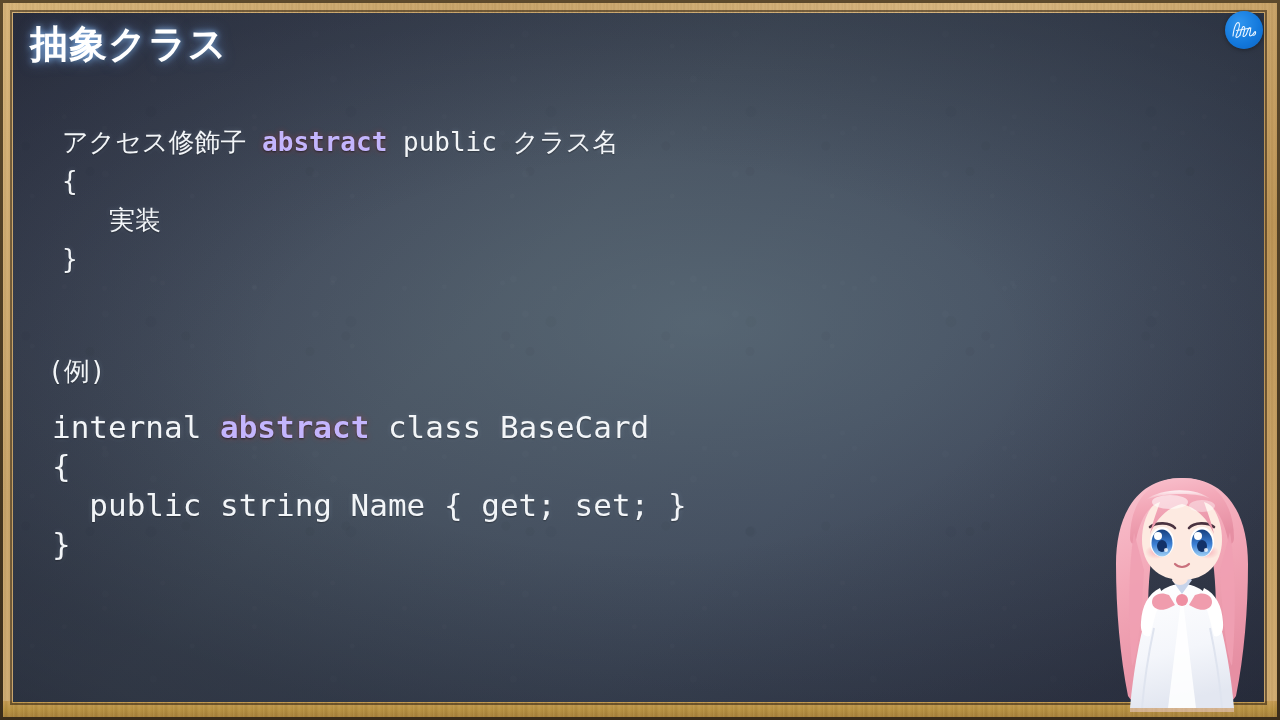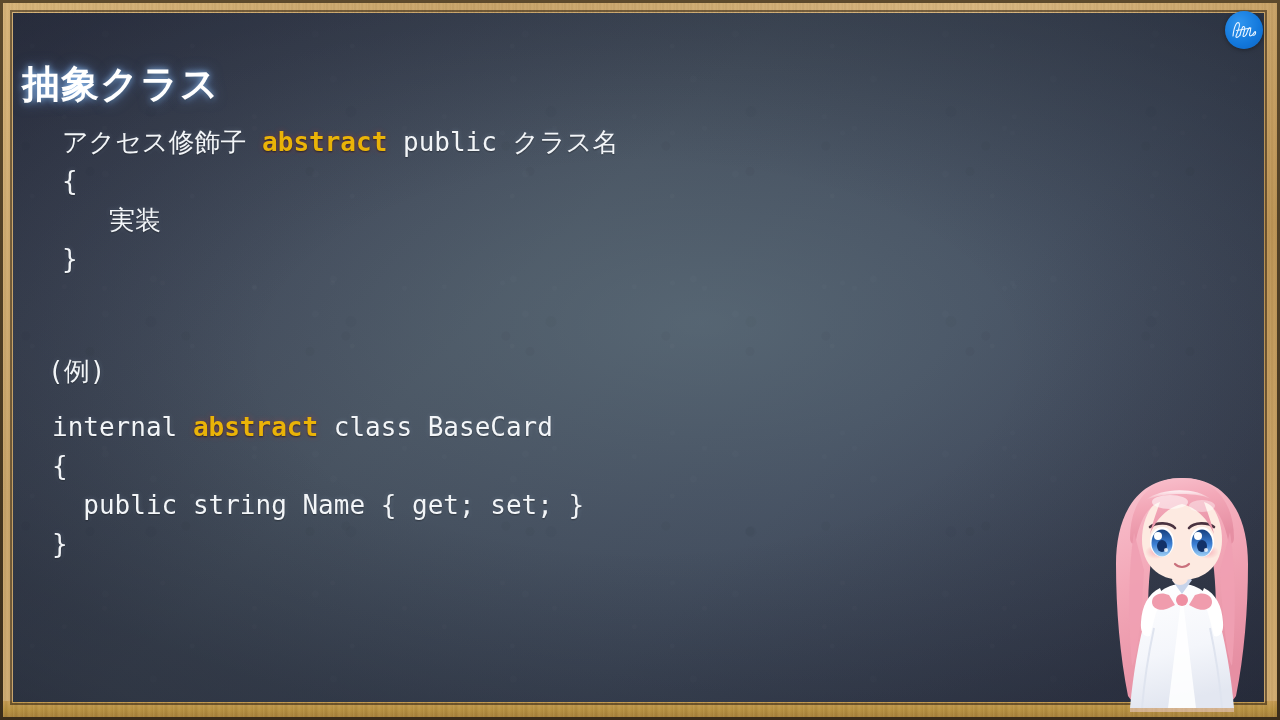--- a/index.html
+++ b/index.html
@@ -95,32 +95,31 @@
     background:
       radial-gradient(ellipse 85% 80% at 50% 50%,
         rgba(0,0,0,0) 35%,
         rgba(18,20,32,0.28) 78%,
         rgba(14,16,28,0.45) 100%);
   }
 
   
   .title {
     position: absolute;
-    left: 22px;
+    left: 30px;
     top: 19px;
     font-size: 38px;
     font-weight: bold;
     color: #ffffff;
     letter-spacing: 1px;
     text-shadow:
       0 0 6px rgba(150,200,255,0.85),
       0 0 14px rgba(110,170,255,0.55),
       0 2px 3px rgba(0,0,0,0.45);
     white-space: pre;
-    margin-top: 40px;
   }
 
   
   .code-block {
     position: absolute;
     font-family: "DejaVu Sans Mono", "Liberation Mono", monospace;
     color: #f2f5f8;
     white-space: pre;
     text-shadow: 0 1px 2px rgba(0,0,0,0.45), 0 0 5px rgba(200,225,255,0.22);
   }
@@ -132,25 +131,25 @@
   }
   #example-label {
     left: 48px;
     top: 352px;
     font-size: 26px;
     line-height: 39px;
   }
   #example-block {
     left: 52px;
     top: 408px;
-    font-size: 26px;
+    font-size: 31px;
     line-height: 39px;
   }
   .kw-abstract {
-    color: #eab308;
+    color: #c4b5fd;
     font-weight: bold;
     text-shadow: 0 1px 2px rgba(0,0,0,0.5), 0 0 6px rgba(255,60,60,0.3);
   }
 
   
   .logo {
     position: absolute;
     right: 17px;
     top: 11px;
     width: 38px;

